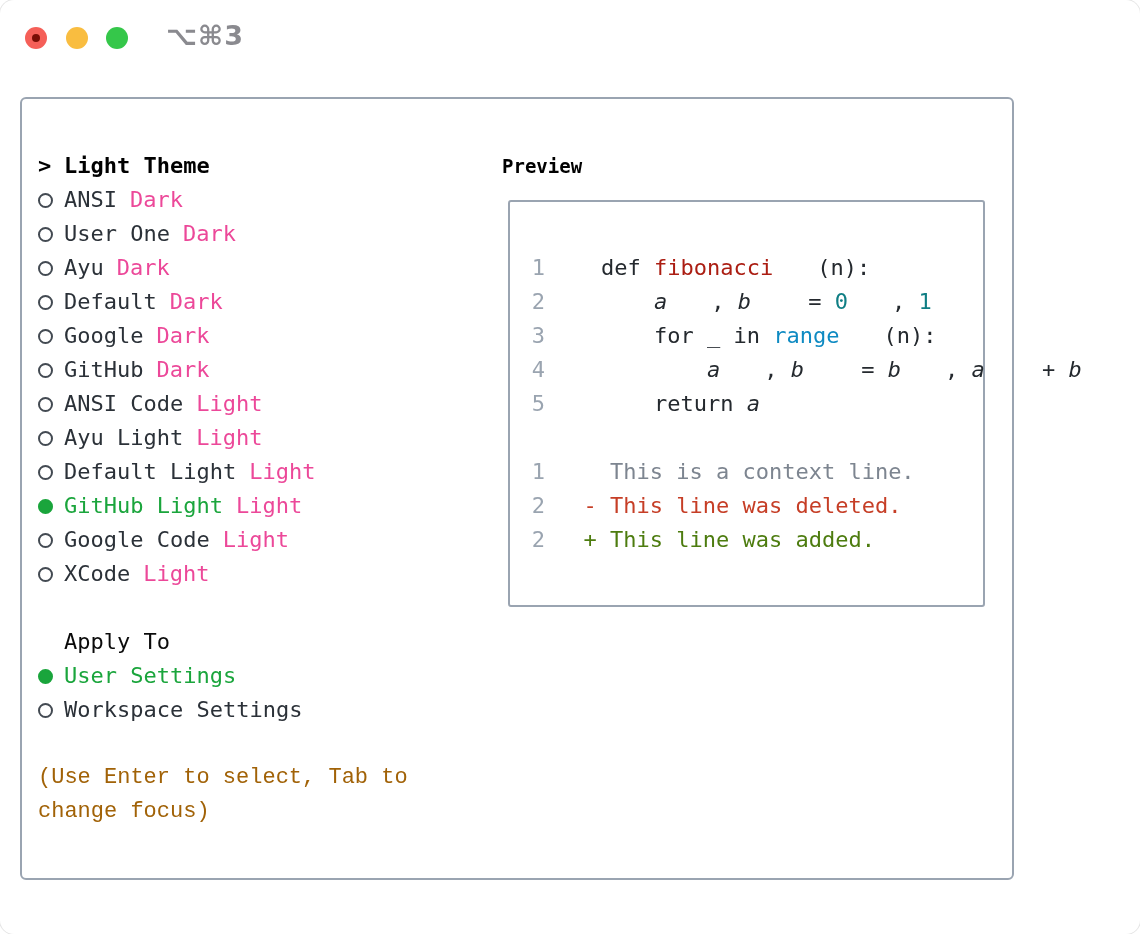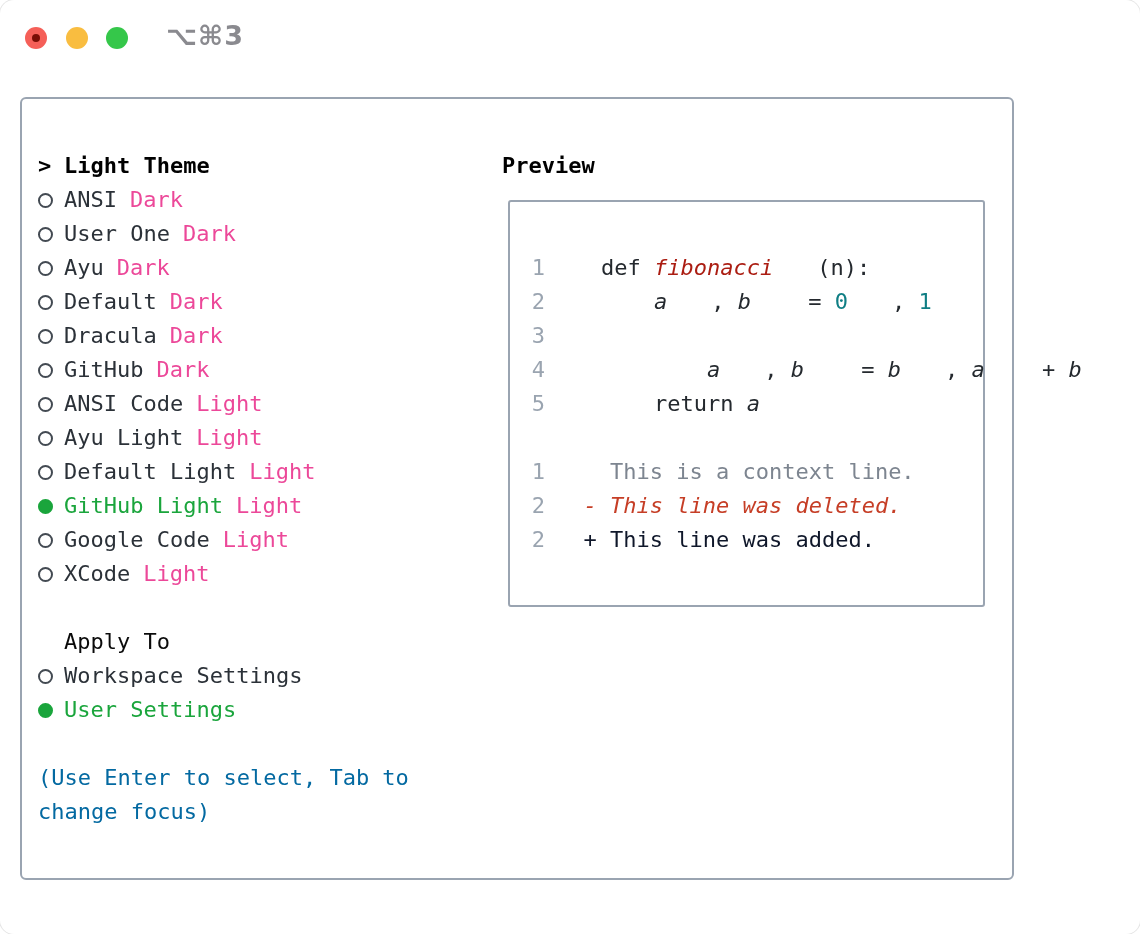--- a/index.html
+++ b/index.html
@@ -29,39 +29,39 @@
   .mrow{display:flex;align-items:center;height:34px;}
   .lead{flex:0 0 26px;width:26px;display:flex;align-items:center;}
   .prompt{font-weight:bold;color:#000;}
   .bullet{width:15px;height:15px;border:2px solid #434a52;border-radius:50%;box-sizing:border-box;}
   .selected .bullet{background:#1aa53c;border-color:#1aa53c;}
   .selected .name{color:#1aa53c;}
   .heading{font-weight:bold;color:#000;}
   .subheading{color:#0a0a0a;}
   .tag{color:#ec4899;margin-left:13px;}
   .spacer{height:34px;}
-  .footer{color:#0369a1;white-space:pre-line;}
-  
-  .preview-title{position:absolute;left:480px;top:50px;font-size:22px;line-height:34px;font-weight:bold;color:#000;}
+  .footer{color:#a16207;white-space:pre-line;font-family:Liberation Mono, monospace;}
+  
+  .preview-title{position:absolute;left:480px;top:50px;font-size:19px;line-height:34px;font-weight:bold;color:#000;}
   .pbox{
     position:absolute;left:486px;top:101px;width:477px;height:407px;
     border:2px solid #9aa4b1;border-radius:3px;box-sizing:border-box;
     padding:49px 0 0 21px;background:#fff;
   }
   .cline{display:flex;height:34px;font-size:22px;line-height:34px;white-space:pre;}
   .ln{flex:0 0 14px;width:14px;text-align:right;color:#9aa4b0;}
   .codeseg{margin-left:12px;white-space:pre;}
   .c-text{color:#24292e;margin-left:44px;}
-  .c-func{color:#ab1d12;font-style:italic;}
+  .c-func{color:#ab1d12;}
   .c-num{color:#0f7e84;}
   .c-builtin{color:#0e8ac2;}
   .c-var{color:#24292e;font-style:italic;}
   .c-context{color:#7d8590;}
-  .c-deleted{color:#c63e26;font-style:italic;}
-  .c-added{color:#0f172a;margin-top:8px;}
+  .c-deleted{color:#c63e26;}
+  .c-added{color:#4d7c0f;margin-top:8px;}
 </style>
 </head>
 <body>
 
 <div class="window">
 
   <span class="traffic t-red"></span>
   <span class="traffic t-yellow"></span>
   <span class="traffic t-green"></span>
   <span class="titlebar-title">⌥⌘3</span>
@@ -102,21 +102,21 @@
     <span class="lead">
               <span class="bullet"></span>
             </span>
     <span class="name">Default</span>
     <span class="tag">Dark</span>
   </div>
           <div class="mrow option">
     <span class="lead">
               <span class="bullet"></span>
             </span>
-    <span class="name">Dracula</span>
+    <span class="name">Google</span>
     <span class="tag">Dark</span>
   </div>
           <div class="mrow option">
     <span class="lead">
               <span class="bullet"></span>
             </span>
     <span class="name">GitHub</span>
     <span class="tag">Dark</span>
   </div>
           <div class="mrow option">
@@ -164,47 +164,47 @@
         </div>
 
       <div class="spacer"></div>
 
       <div class="mrow">
         <span class="lead"></span>
         <span class="subheading">Apply To</span>
       </div>
 
       <div id="apply-list">
+          <div class="mrow option selected">
+    <span class="lead">
+              <span class="bullet"></span>
+            </span>
+    <span class="name">User Settings</span>
+
+  </div>
           <div class="mrow option">
     <span class="lead">
               <span class="bullet"></span>
             </span>
     <span class="name">Workspace Settings</span>
-
-  </div>
-          <div class="mrow option selected">
-    <span class="lead">
-              <span class="bullet"></span>
-            </span>
-    <span class="name">User Settings</span>
 
   </div>
         </div>
 
       <div class="spacer"></div>
 
       <div class="footer">(Use Enter to select, Tab to
 change focus)</div>
     </div>
 
     <div class="preview-title">Preview</div>
     <div class="pbox" id="code-block">
         <div class="cline"><span class="ln">1</span><span class="codeseg"><span class="c-text">def </span><span class="c-func">fibonacci</span><span class="c-text">(n):</span></span></div>
         <div class="cline"><span class="ln">2</span><span class="codeseg"><span class="c-text">    </span><span class="c-var">a</span><span class="c-text">, </span><span class="c-var">b</span><span class="c-text"> = </span><span class="c-num">0</span><span class="c-text">, </span><span class="c-num">1</span></span></div>
-        <div class="cline"><span class="ln">3</span></div>
+        <div class="cline"><span class="ln">3</span><span class="codeseg"><span class="c-text">    for _ in </span><span class="c-builtin">range</span><span class="c-text">(n):</span></span></div>
         <div class="cline"><span class="ln">4</span><span class="codeseg"><span class="c-text">        </span><span class="c-var">a</span><span class="c-text">, </span><span class="c-var">b</span><span class="c-text"> = </span><span class="c-var">b</span><span class="c-text">, </span><span class="c-var">a</span><span class="c-text"> + </span><span class="c-var">b</span></span></div>
         <div class="cline"><span class="ln">5</span><span class="codeseg"><span class="c-text">    return </span><span class="c-var">a</span></span></div>
         <div class="cline"></div>
         <div class="cline"><span class="ln">1</span><span class="codeseg"><span class="c-context">    This is a context line.</span></span></div>
         <div class="cline"><span class="ln">2</span><span class="codeseg"><span class="c-deleted">  - This line was deleted.</span></span></div>
         <div class="cline"><span class="ln">2</span><span class="codeseg"><span class="c-added">  + This line was added.</span></span></div>
       </div>
 
   </div>
 </div>

